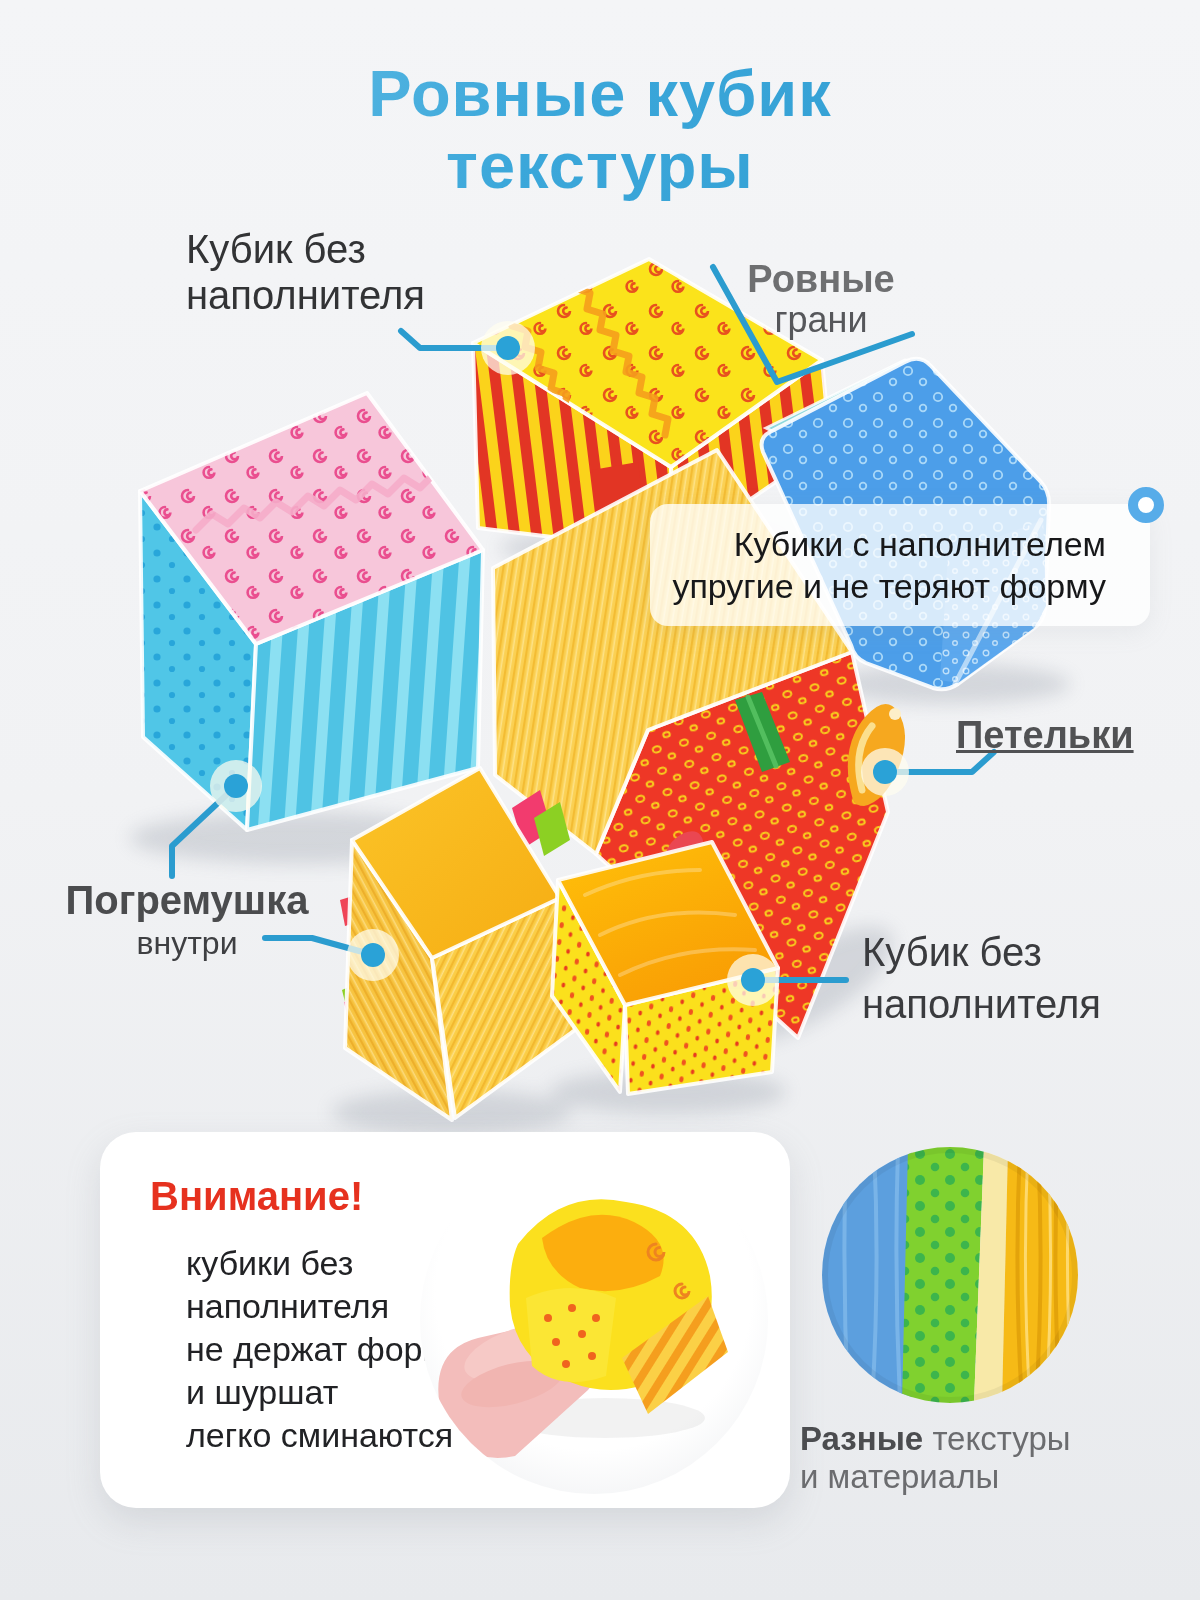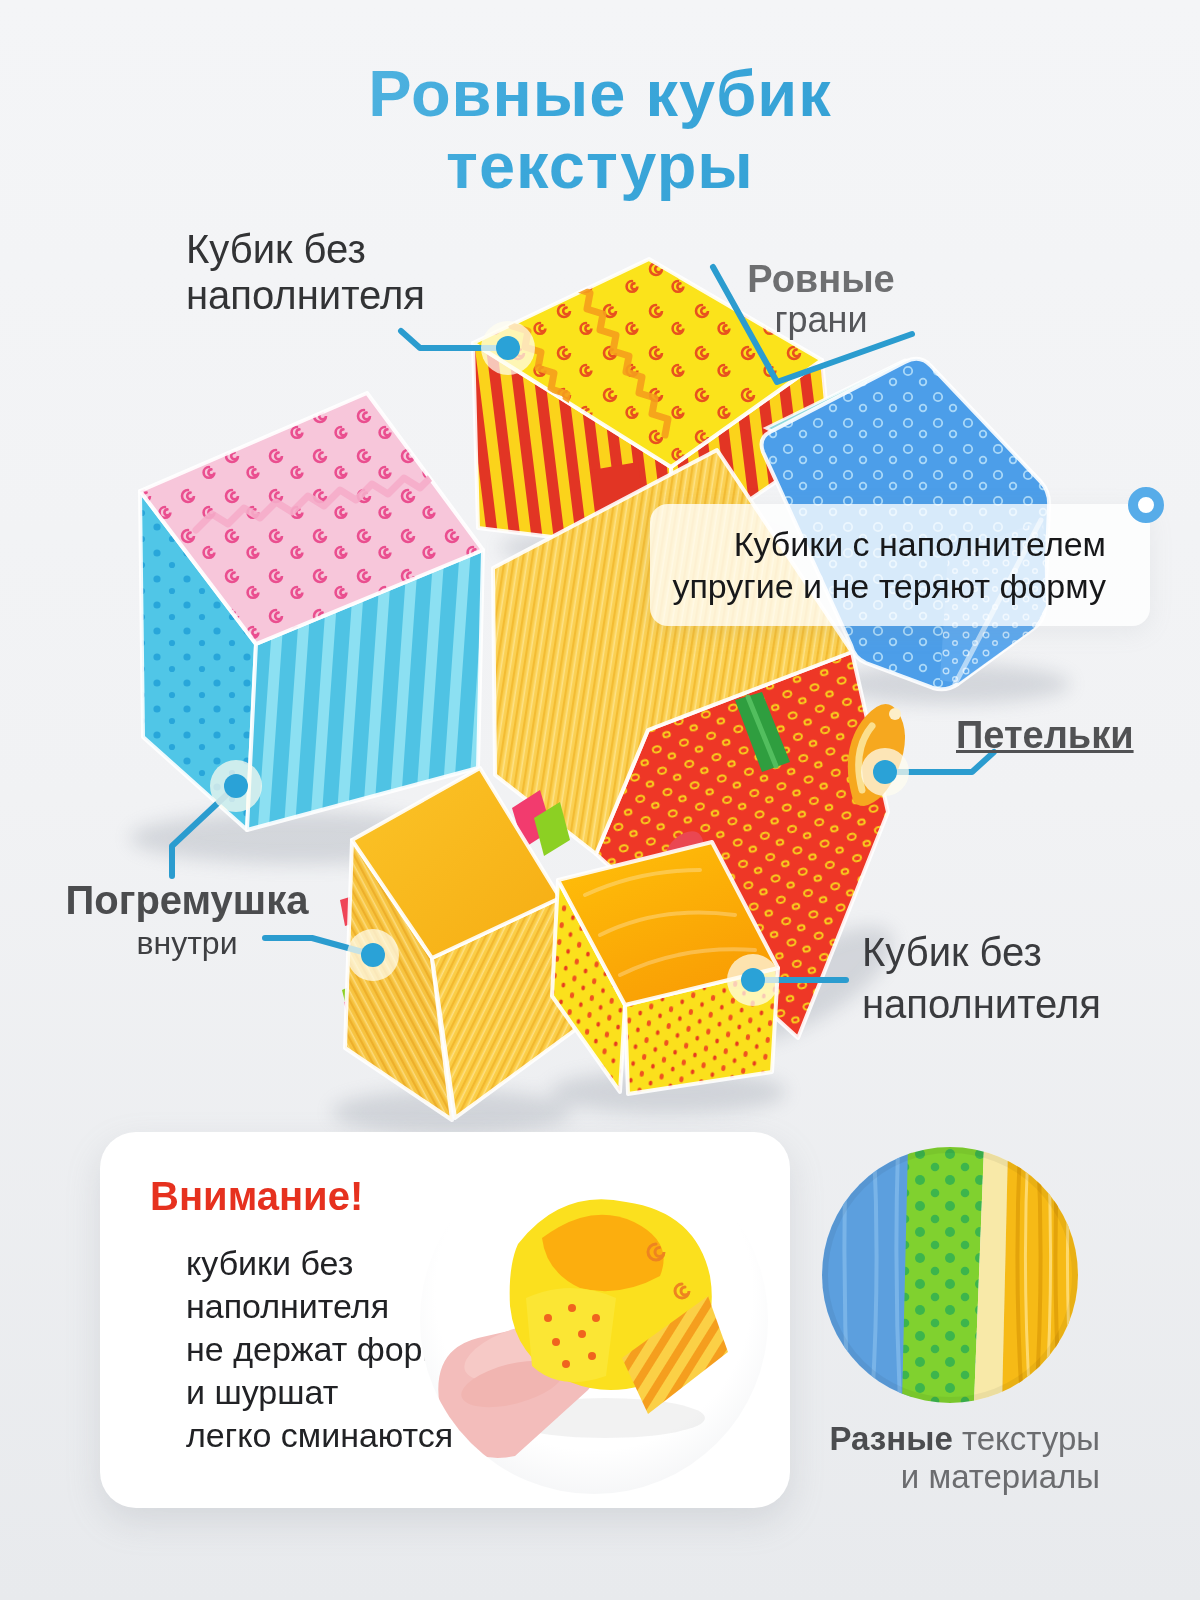--- a/index.html
+++ b/index.html
@@ -38,21 +38,21 @@
   .lbl-rattle .r{display:block;font-size:32px;line-height:42px;color:#3e3f42;}
   .lbl-nf-bottom{left:862px;top:926px;font-size:40px;line-height:52px;color:#3a3b3e;}
   .card{
     left:100px;top:1132px;width:690px;height:376px;border-radius:36px;background:#ffffff;
     box-shadow:0 14px 34px rgba(140,146,156,.22);
   }
   .card-heading{left:50px;top:42px;font-size:40px;font-weight:bold;color:#e6311f;}
   .card-body{left:50px;top:110px;font-size:34px;line-height:43px;color:#212225;margin-left:36px;}
   .hand-wrap{left:320px;top:14px;width:348px;height:348px;}
   .tex-wrap{left:822px;top:1147px;width:256px;height:256px;}
-  .tex-caption{left:800px;top:1420px;width:300px;text-align:right;font-size:33px;line-height:38px;color:#6b6c6f;}
+  .tex-caption{left:800px;top:1420px;width:300px;text-align:left;font-size:33px;line-height:38px;color:#6b6c6f;}
   .tex-caption .b{font-weight:bold;color:#4b4c4f;}
   .tex-caption .l2{display:block;}
 </style>
 </head>
 <body>
 
 <div class="poster">
 
   <svg class="abs scene" viewBox="0 0 1200 1600" xmlns="http://www.w3.org/2000/svg">
     <defs>

